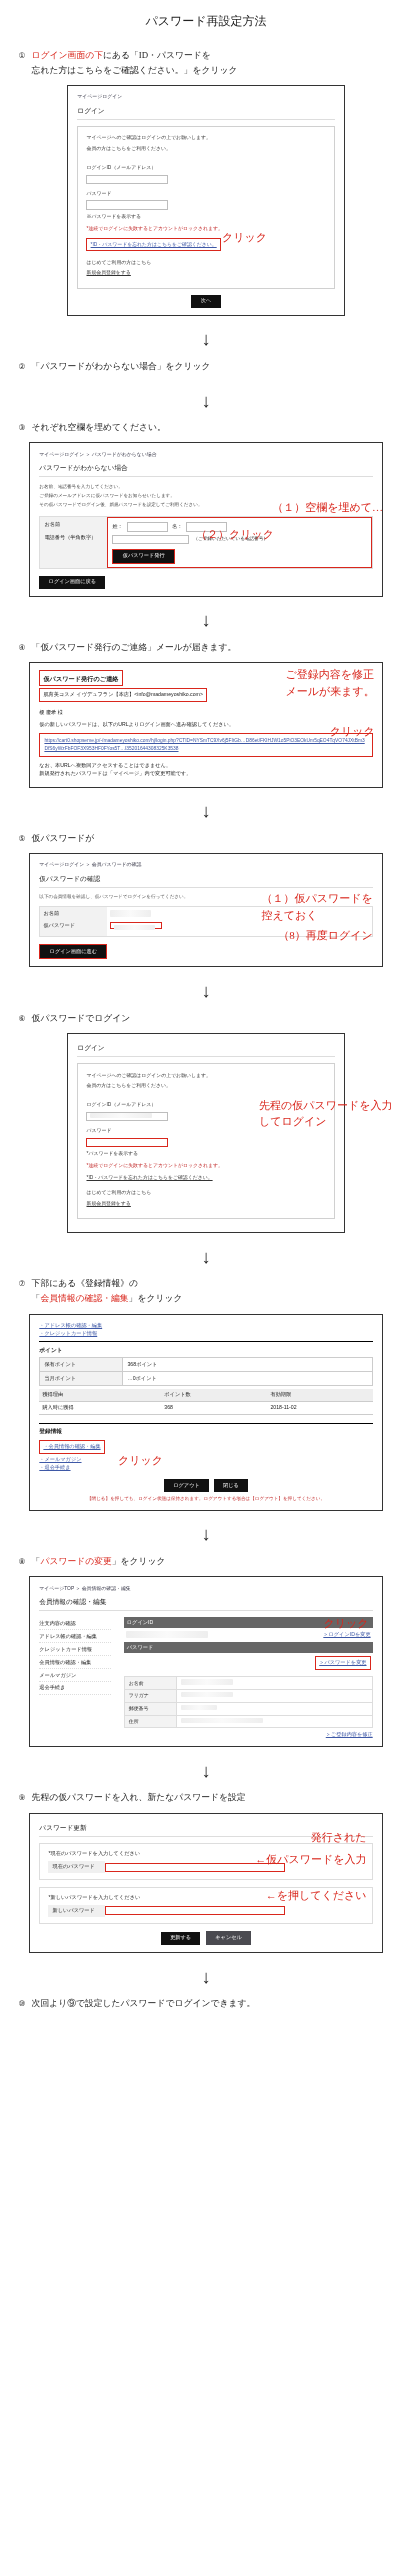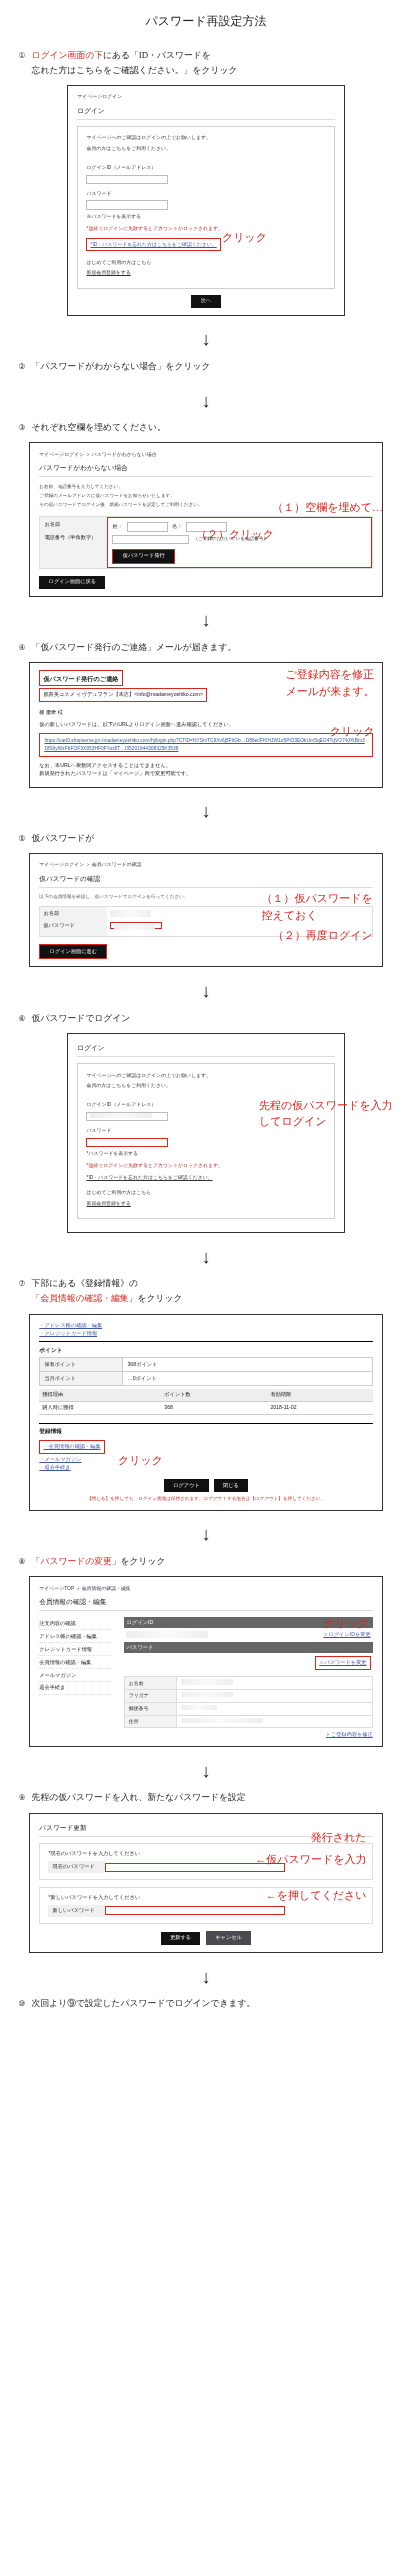--- a/index.html
+++ b/index.html
@@ -301,21 +301,21 @@
             </span>
           </div>
         </div>
       </div>
       <div style="margin-top:7.2px;">
         <span class="btn-black red-frame-box" style="border-width:1px;">ログイン画面に進む</span>
       </div>
     </div>
     <span class="annot" style="right:9.3px; top:36px; white-space:pre;margin-left:37px;">（１）仮パスワードを
 控えておく</span>
-    <span class="annot" style="right:9.3px; top:73px; text-align:right;">（２）再度ログイン</span>
+    <span class="annot" style="right:9.3px; top:73px; text-align:right;">（8）再度ログイン</span>
   </div>
 </div>
 
 <div class="arrow-down">↓</div>
 
 <div class="step">
   <div class="step-header">
     <span class="step-num">⑥</span>
     <span class="step-text">仮パスワードでログイン</span>
   </div>

